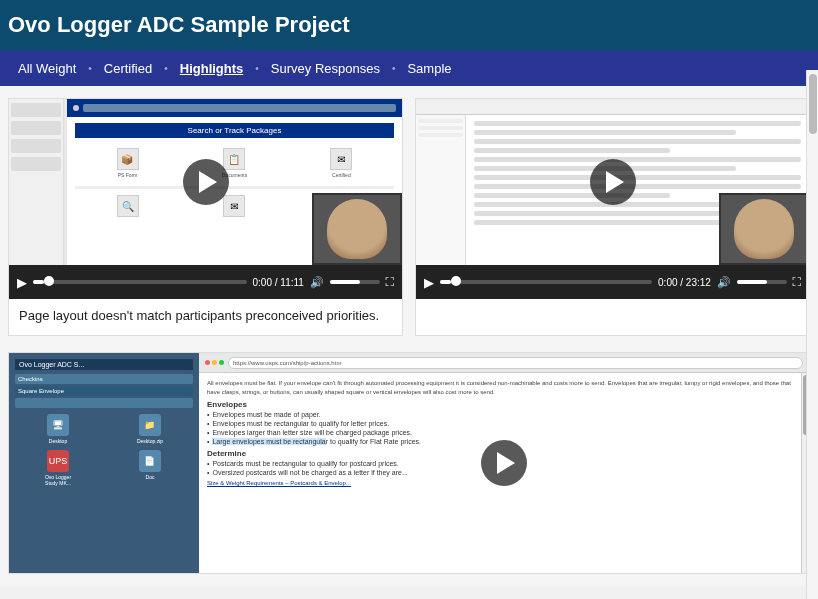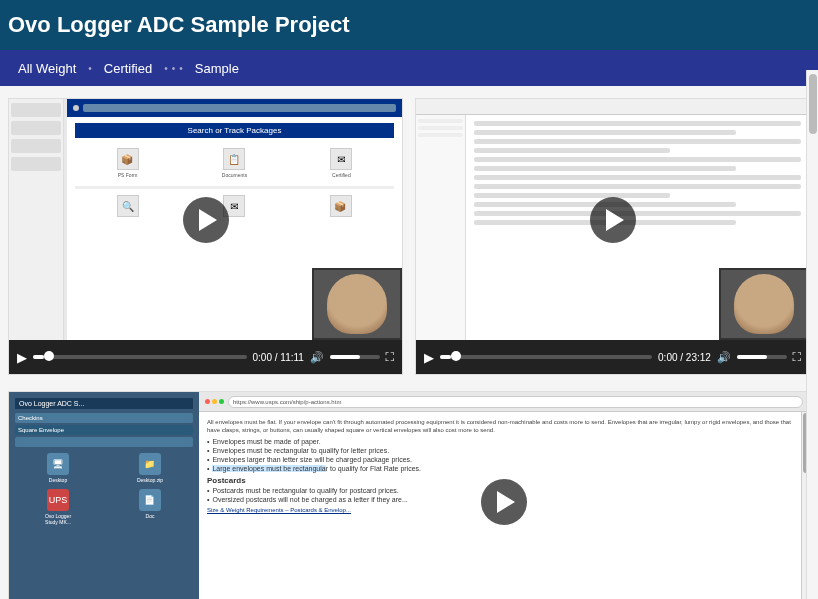--- a/index.html
+++ b/index.html
@@ -57,21 +57,21 @@
     
     .video-card {
       flex: 1;
       background: white;
       border: 1px solid #ddd;
     }
 
     .video-thumbnail {
       position: relative;
       width: 100%;
-      height: 241px;
+      height: 166px;
       background: #222;
       overflow: hidden;
     }
 
     
     .play-btn-overlay {
       position: absolute;
       top: 50%;
       left: 50%;
       transform: translate(-50%, -50%);
@@ -458,21 +458,23 @@
 
   <div id="header">
     <span>Ovo Logger ADC Sample Project</span>
   </div>
 
   <div id="navbar">
     <span class="nav-item">All Weight</span>
     <span class="nav-dot">•</span>
     <span class="nav-item">Certified</span>
     <span class="nav-dot">•</span>
+    <span class="nav-item active">Highlights</span>
     <span class="nav-dot">•</span>
+    <span class="nav-item">Survey Responses</span>
     <span class="nav-dot">•</span>
     <span class="nav-item">Sample</span>
   </div>
 
   <div id="content">
 
     <div class="video-row">
 
       <div class="video-card">
         <div class="video-thumbnail">
@@ -530,20 +532,21 @@
           </div>
           <span class="ctrl-time">
             <span>0:00</span> / <span>11:11</span>
           </span>
           <span class="ctrl-volume-icon">🔊</span>
           <div class="ctrl-volume-bg">
             <div class="ctrl-volume-fill"></div>
           </div>
           <span class="ctrl-fullscreen">⛶</span>
         </div>
+        <div class="video-caption">Page layout doesn't match participants preconceived priorities.</div>
       </div>
 
       <div class="video-card">
         <div class="video-thumbnail">
 
           <div class="mock2-bg">
             <div class="mock2-header-bar"></div>
             <div style="display:flex; flex:1; overflow:hidden;">
               <div style="width:50px; background:#f8f8f8; border-right:1px solid #ddd; flex-shrink:0; padding:4px 2px;">
                 <div style="height:4px; background:#eee; border-radius:2px; margin-bottom:3px;"></div>
@@ -630,33 +633,34 @@
               <div style="width:5px;height:5px;background:#ff5f57;border-radius:50%;"></div>
               <div style="width:5px;height:5px;background:#febc2e;border-radius:50%;"></div>
               <div style="width:5px;height:5px;background:#28c840;border-radius:50%;"></div>
             </div>
             <div class="browser-url">
               <span>https://www.usps.com/ship/p-actions.htm</span>
             </div>
           </div>
           <div class="browser-content" style="position:relative;">
             <div class="bc-para">All envelopes must be flat. If your envelope can't fit through automated processing equipment it is considered non-machinable and costs more to send. Envelopes that are irregular, lumpy or rigid envelopes, and those that have clasps, strings, or buttons, can usually shaped square or vertical envelopes will also cost more to send.</div>
+            <div class="bc-subtitle">Envelopes</div>
             <div class="bc-bullet">
               <span>Envelopes must be made of paper.</span>
             </div>
             <div class="bc-bullet">
               <span>Envelopes must be rectangular to qualify for letter prices.</span>
             </div>
             <div class="bc-bullet">
               <span>Envelopes larger than letter size will be charged package prices.</span>
             </div>
             <div class="bc-bullet">
               <span><span class="bc-highlight">Large envelopes must be rectangula</span><span>r to qualify for Flat Rate prices.</span></span>
             </div>
-            <div class="bc-subtitle">Postcards</div>
+            <div class="bc-subtitle">Determine</div>
             <div class="bc-bullet">
               <span>Postcards must be rectangular to qualify for postcard prices.</span>
             </div>
             <div class="bc-bullet">
               <span>Oversized postcards will not be charged as a letter if they are...</span>
             </div>
             <div style="font-size:6px; color:#003087; margin-top:4px; text-decoration:underline;">Size &amp; Weight Requirements – Postcards &amp; Envelop...</div>
 
             <div class="bc-scroll">
               <div class="bc-scroll-thumb"></div>

